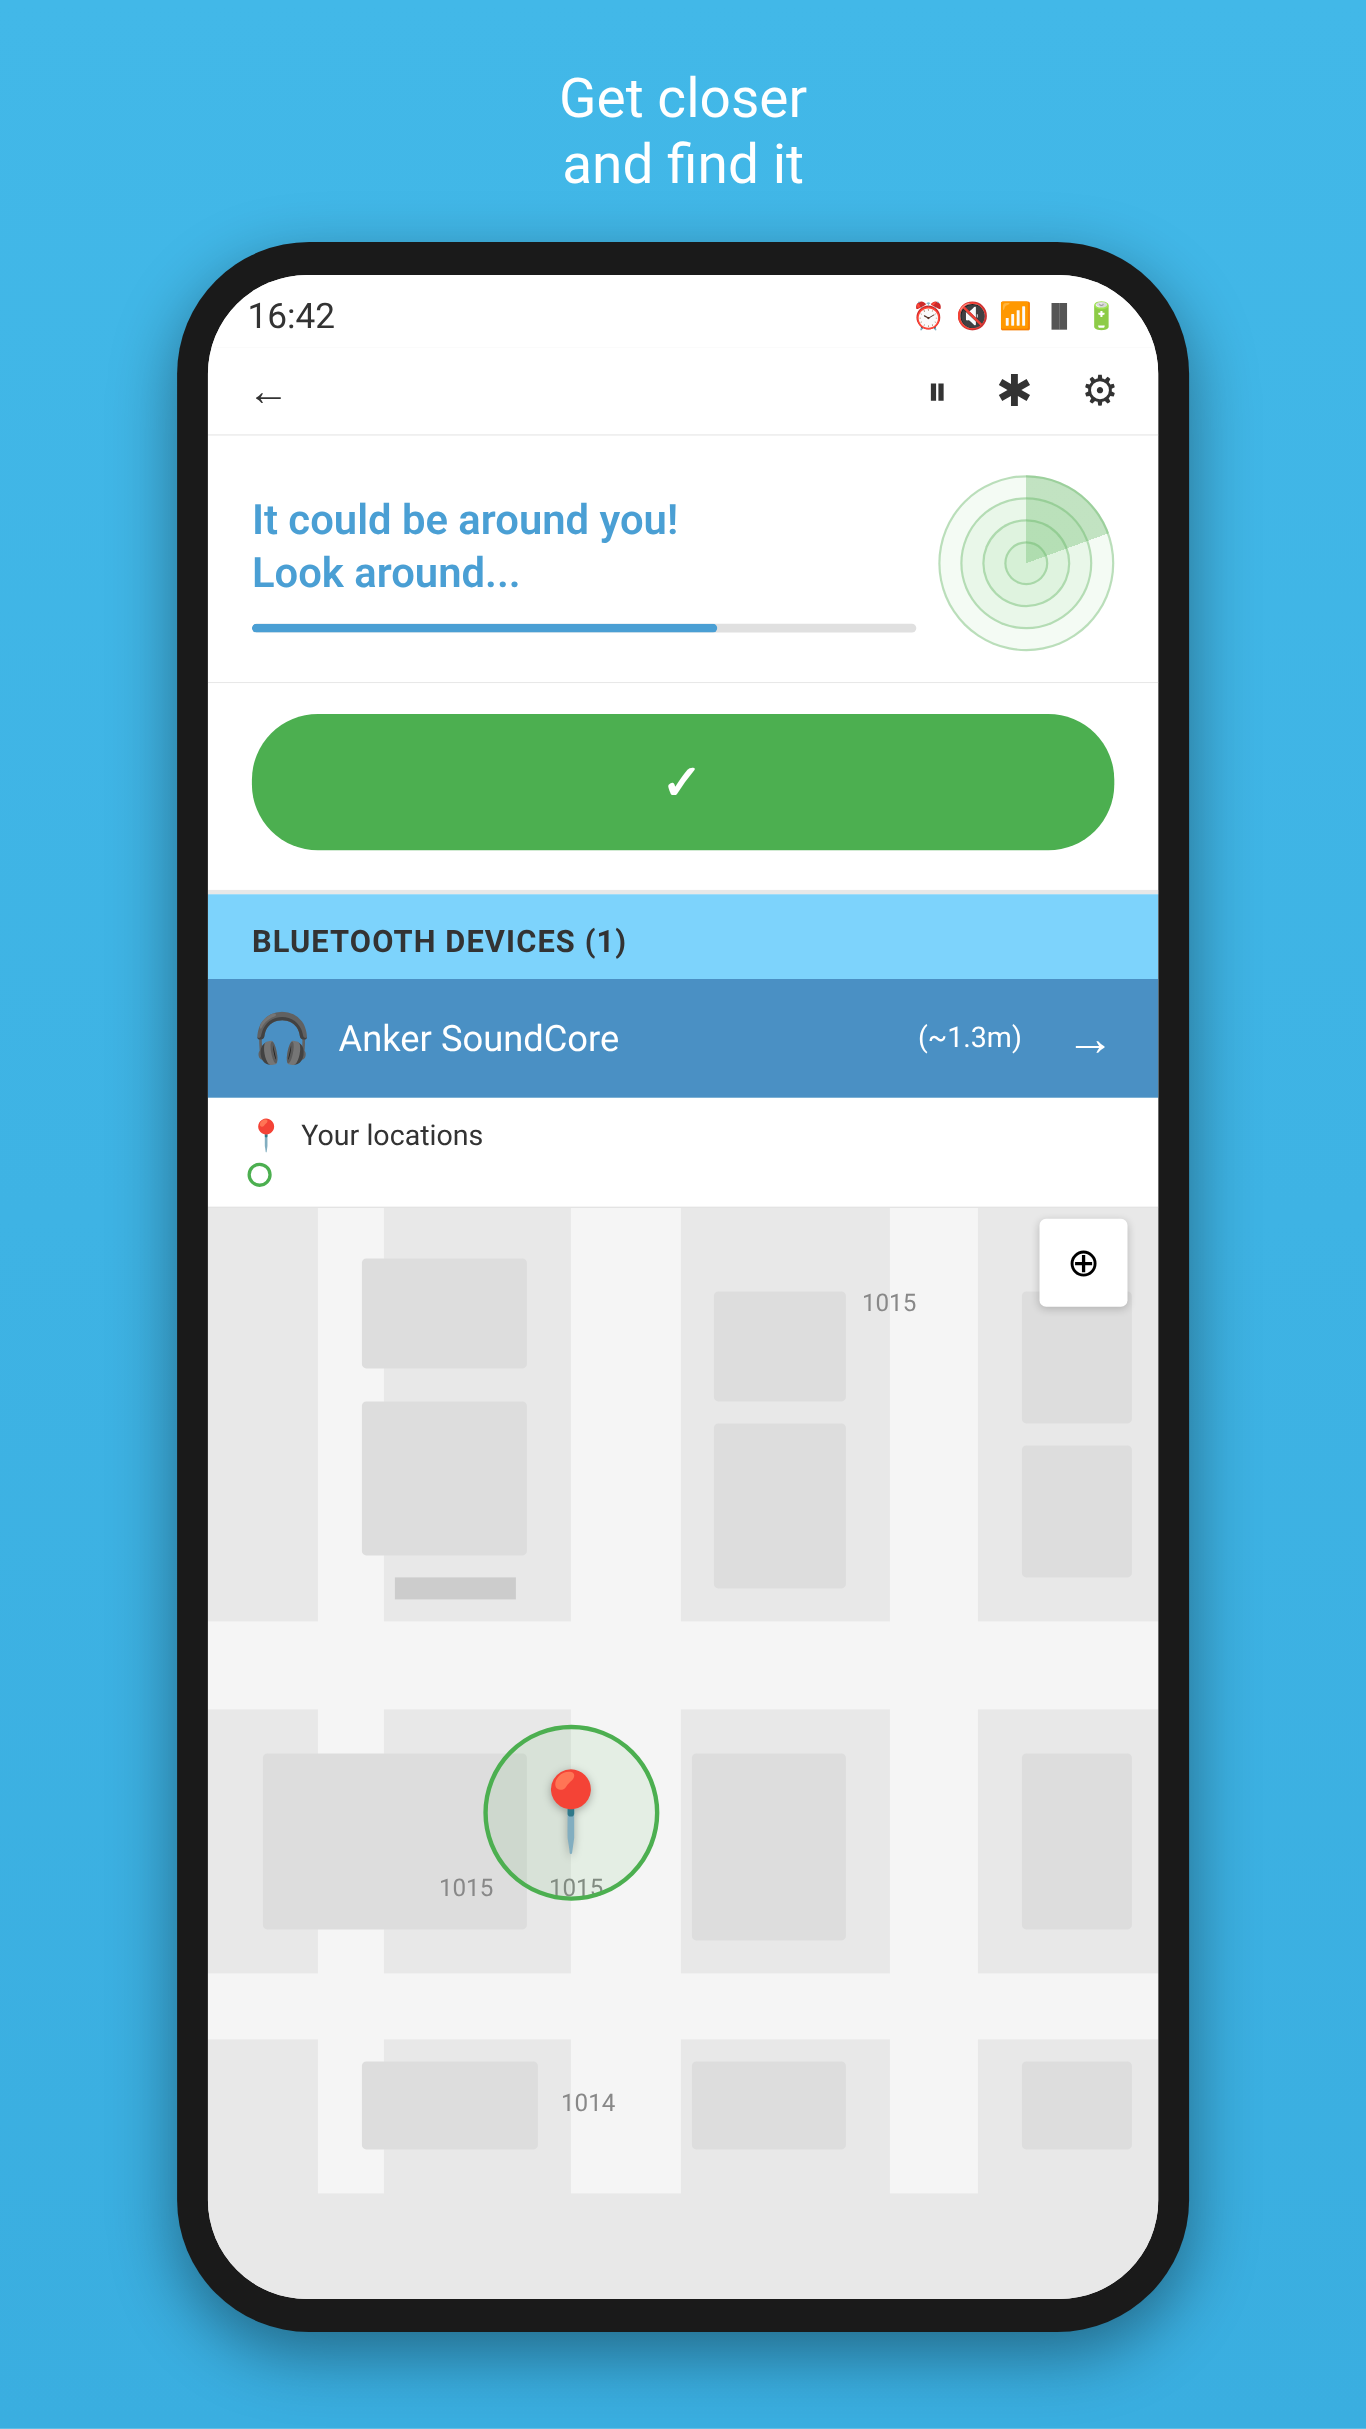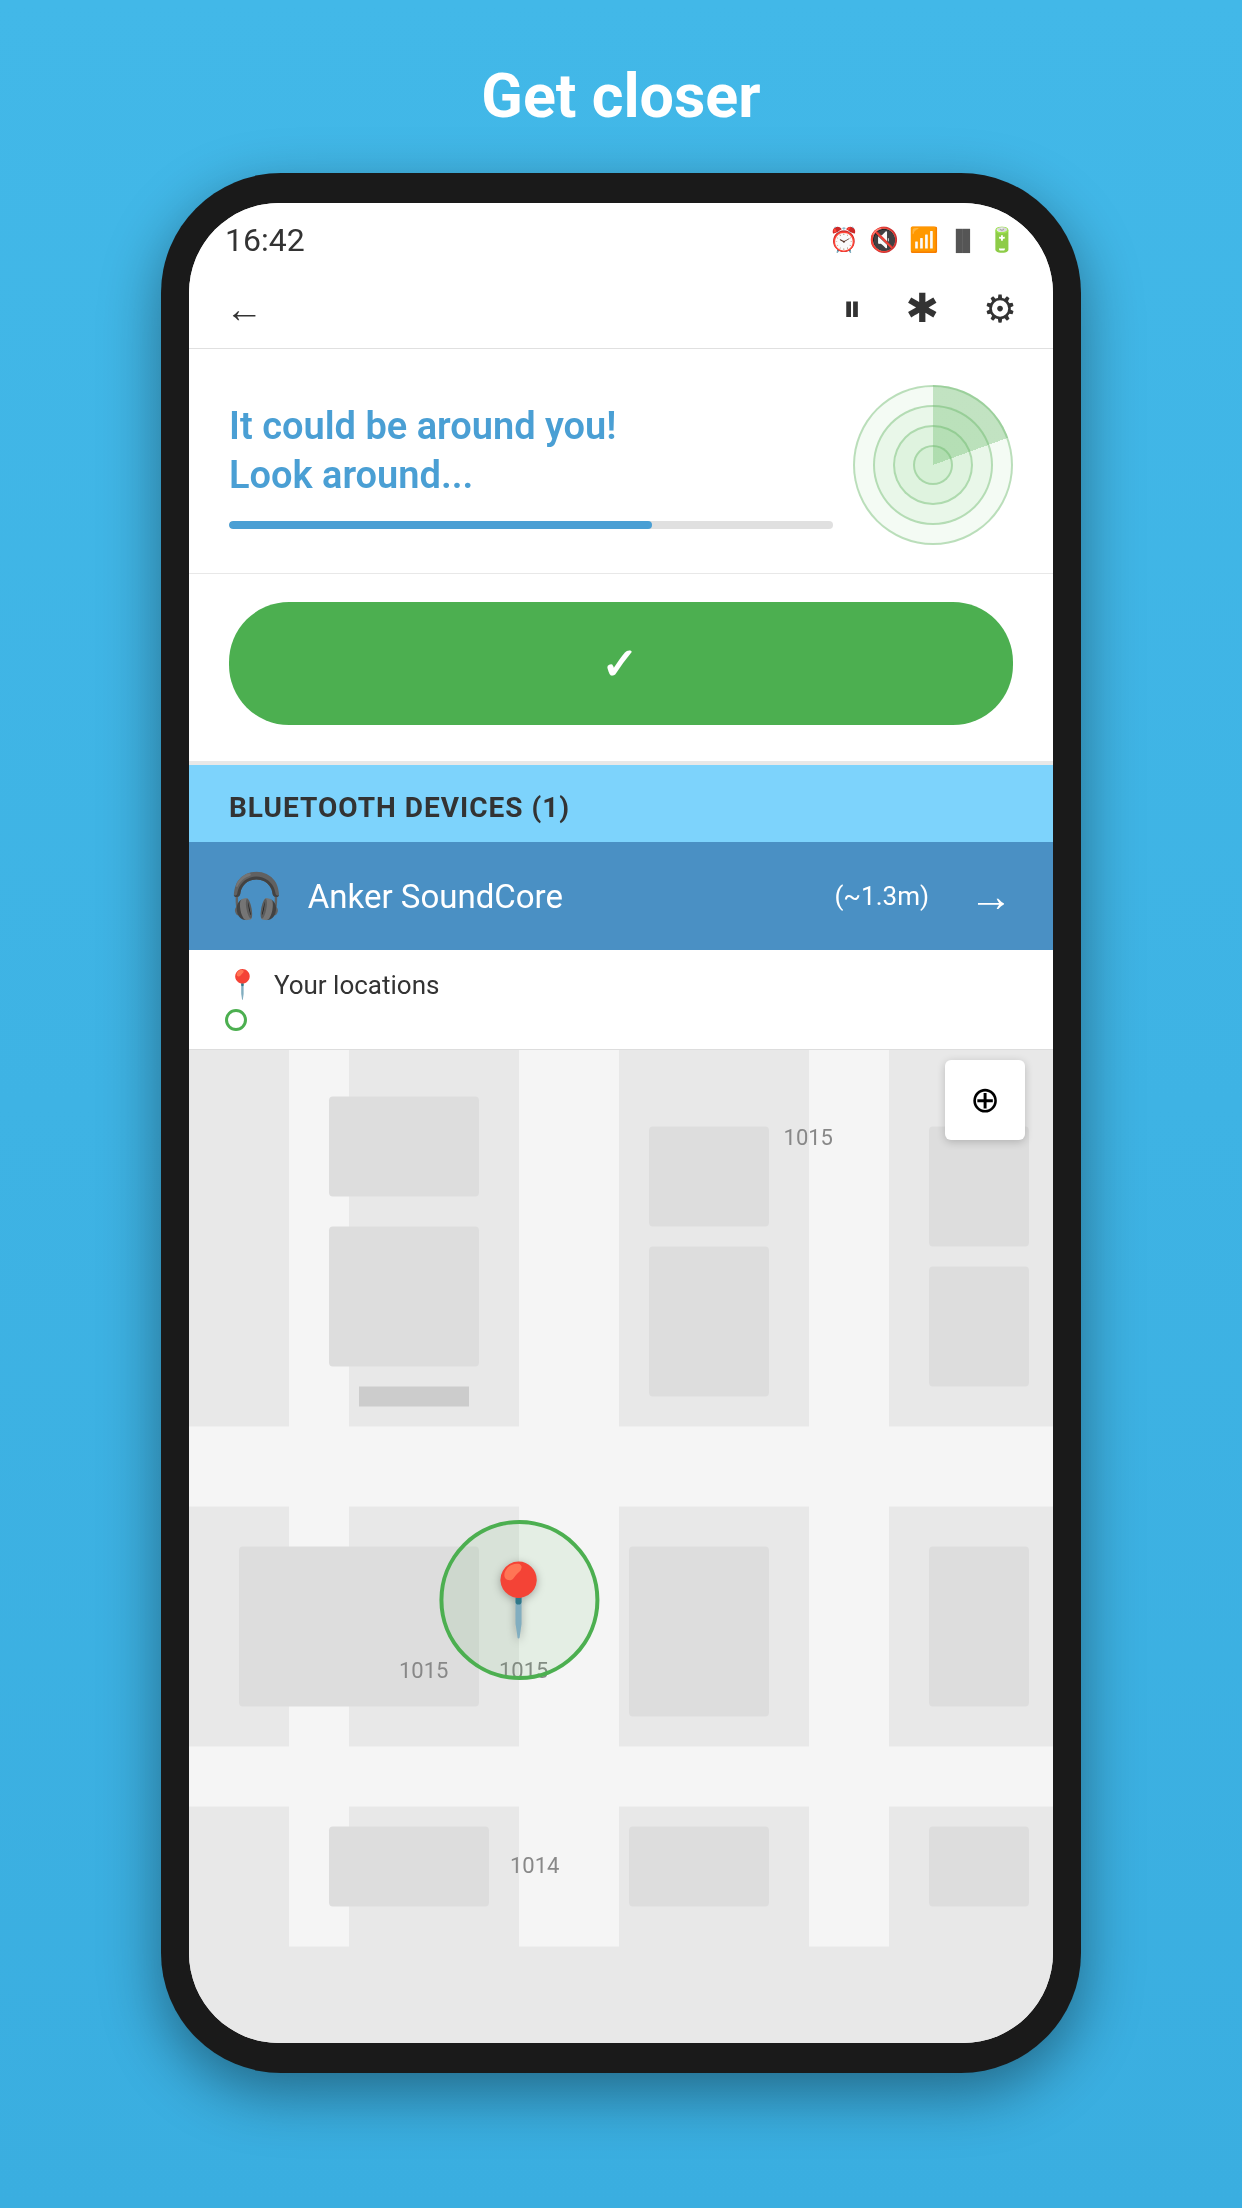--- a/index.html
+++ b/index.html
@@ -15,22 +15,22 @@
     }
 
     
     .page-header {
       text-align: center;
       color: white;
       padding-top: 60px;
       padding-bottom: 40px;
     }
     .page-header h1 {
-      font-size: 61px;
-      font-weight: 700;
+      font-size: 50px;
+      font-weight: 400;
       line-height: 1.2;
     }
 
     
     .phone-frame {
       width: 920px;
       height: 1900px;
       background: #1a1a1a;
       border-radius: 120px;
       padding: 30px 28px;
@@ -315,20 +315,21 @@
       line-height: 1;
       filter: drop-shadow(0 2px 4px rgba(0,0,0,0.3));
     }
   </style>
 </head>
 <body>
 
 <div class="page-header">
   <h1>
     <span>Get closer</span><br>
+    <span>and find it</span>
   </h1>
 </div>
 
 <div class="phone-frame">
   <div class="phone-screen">
 
     <div class="status-bar">
       <span class="status-time">16:42</span>
       <div class="status-icons">
         <span>⏰</span>

